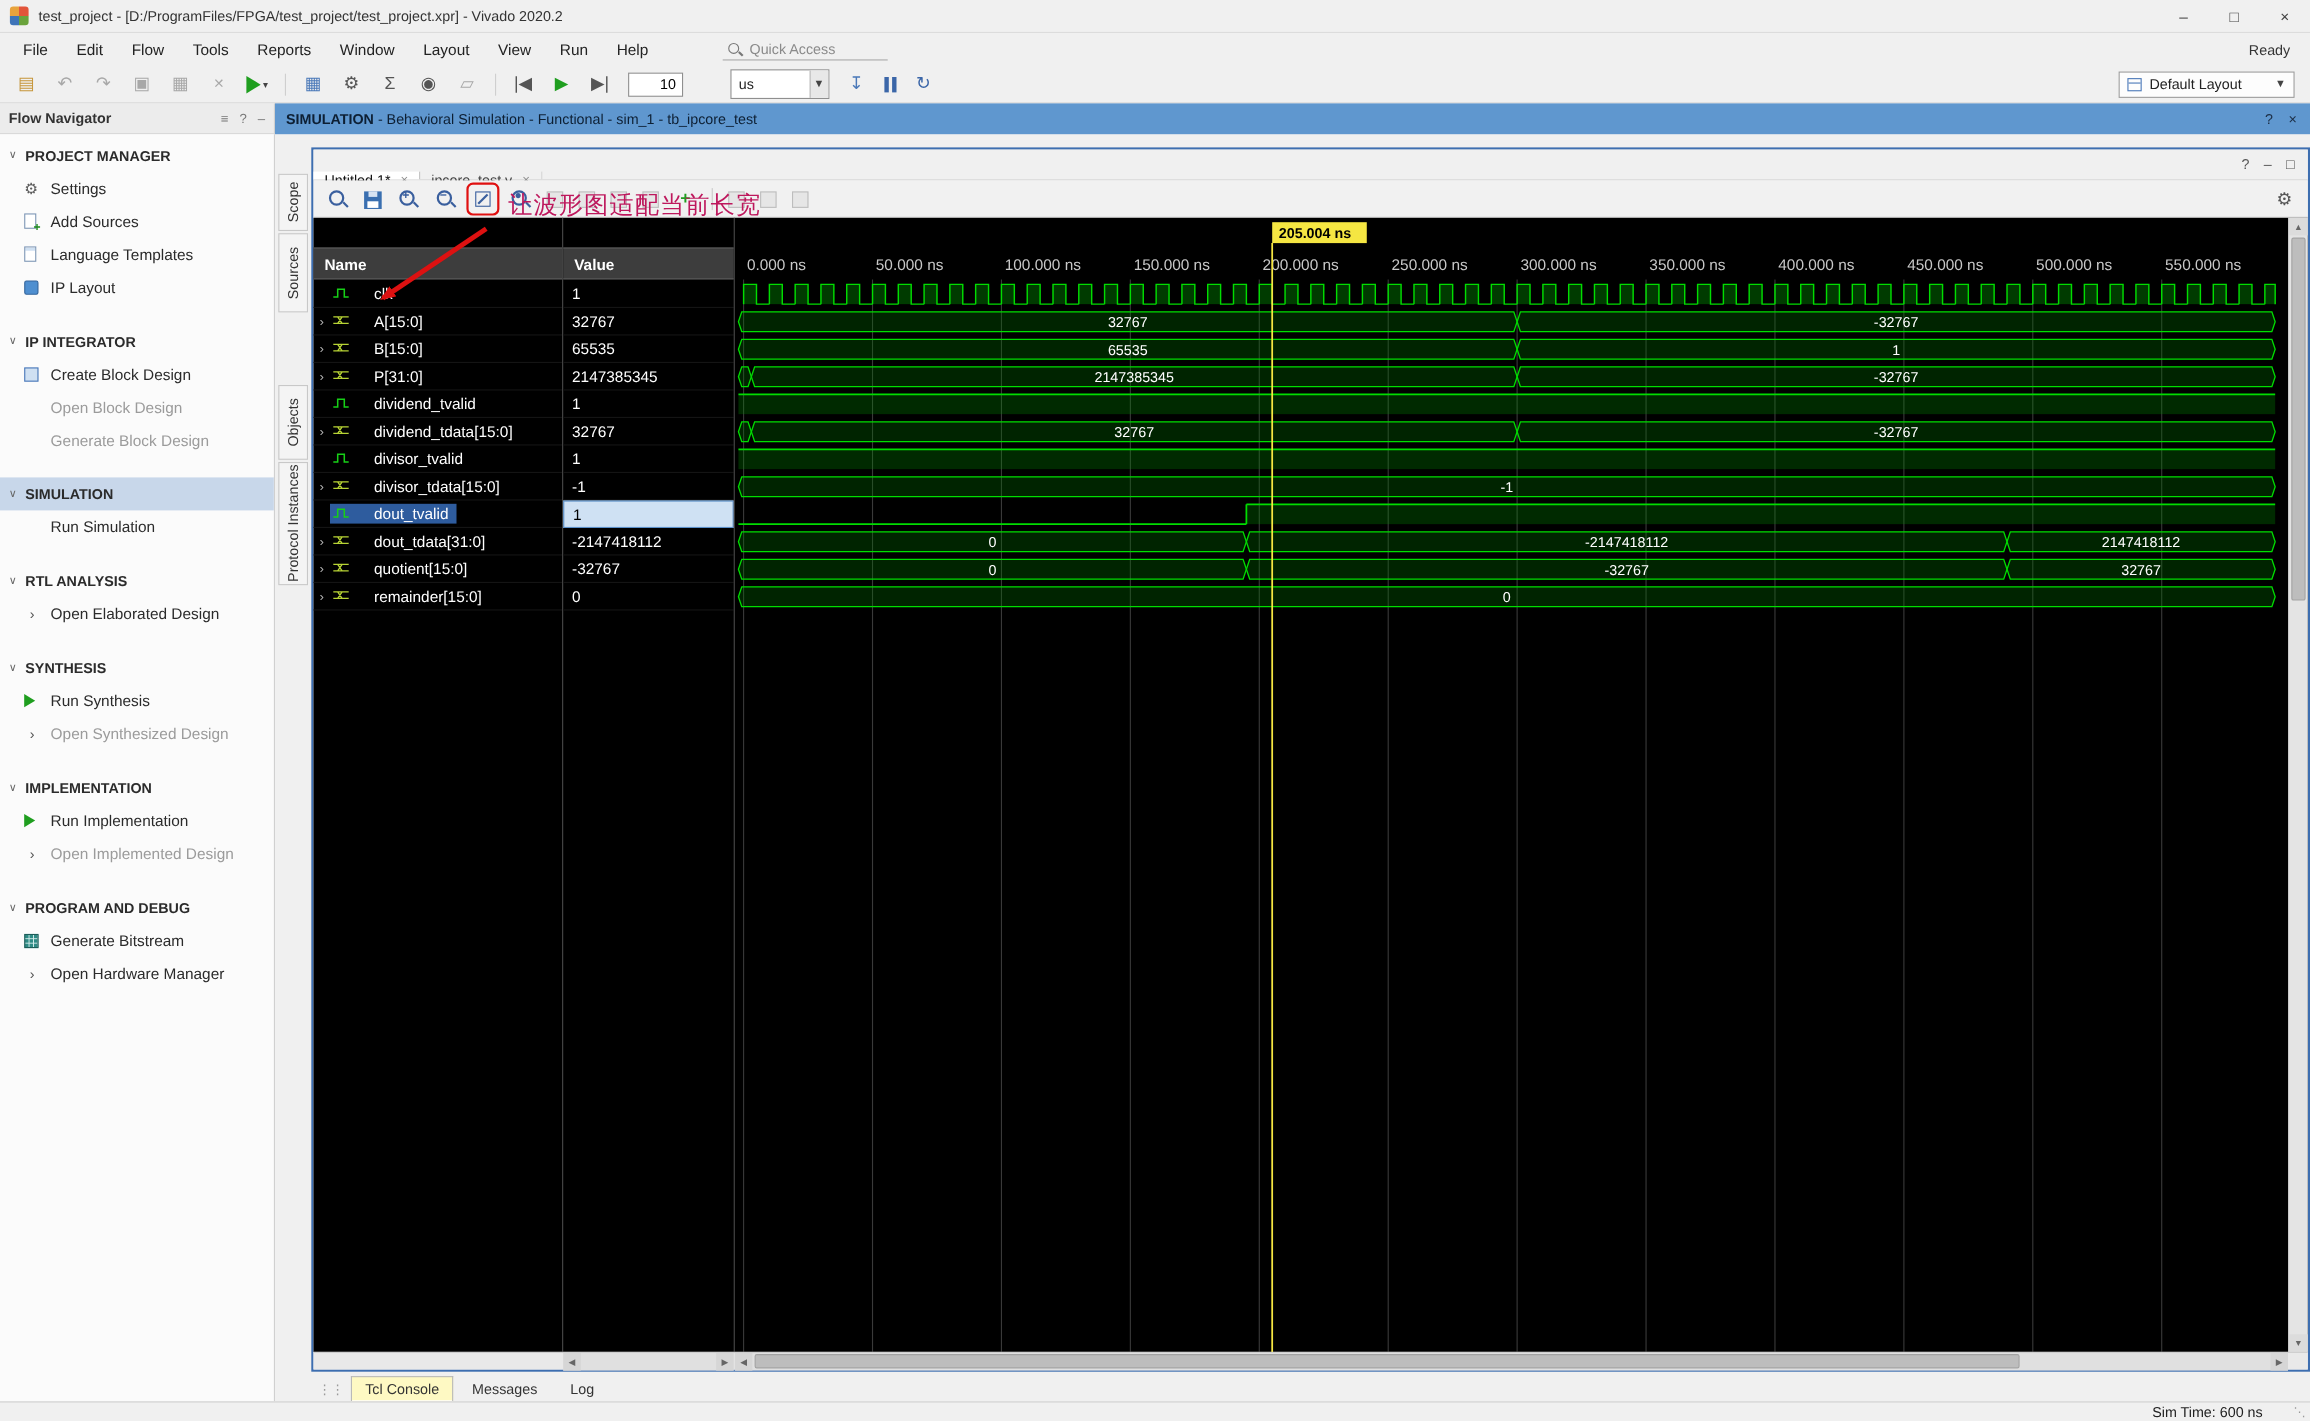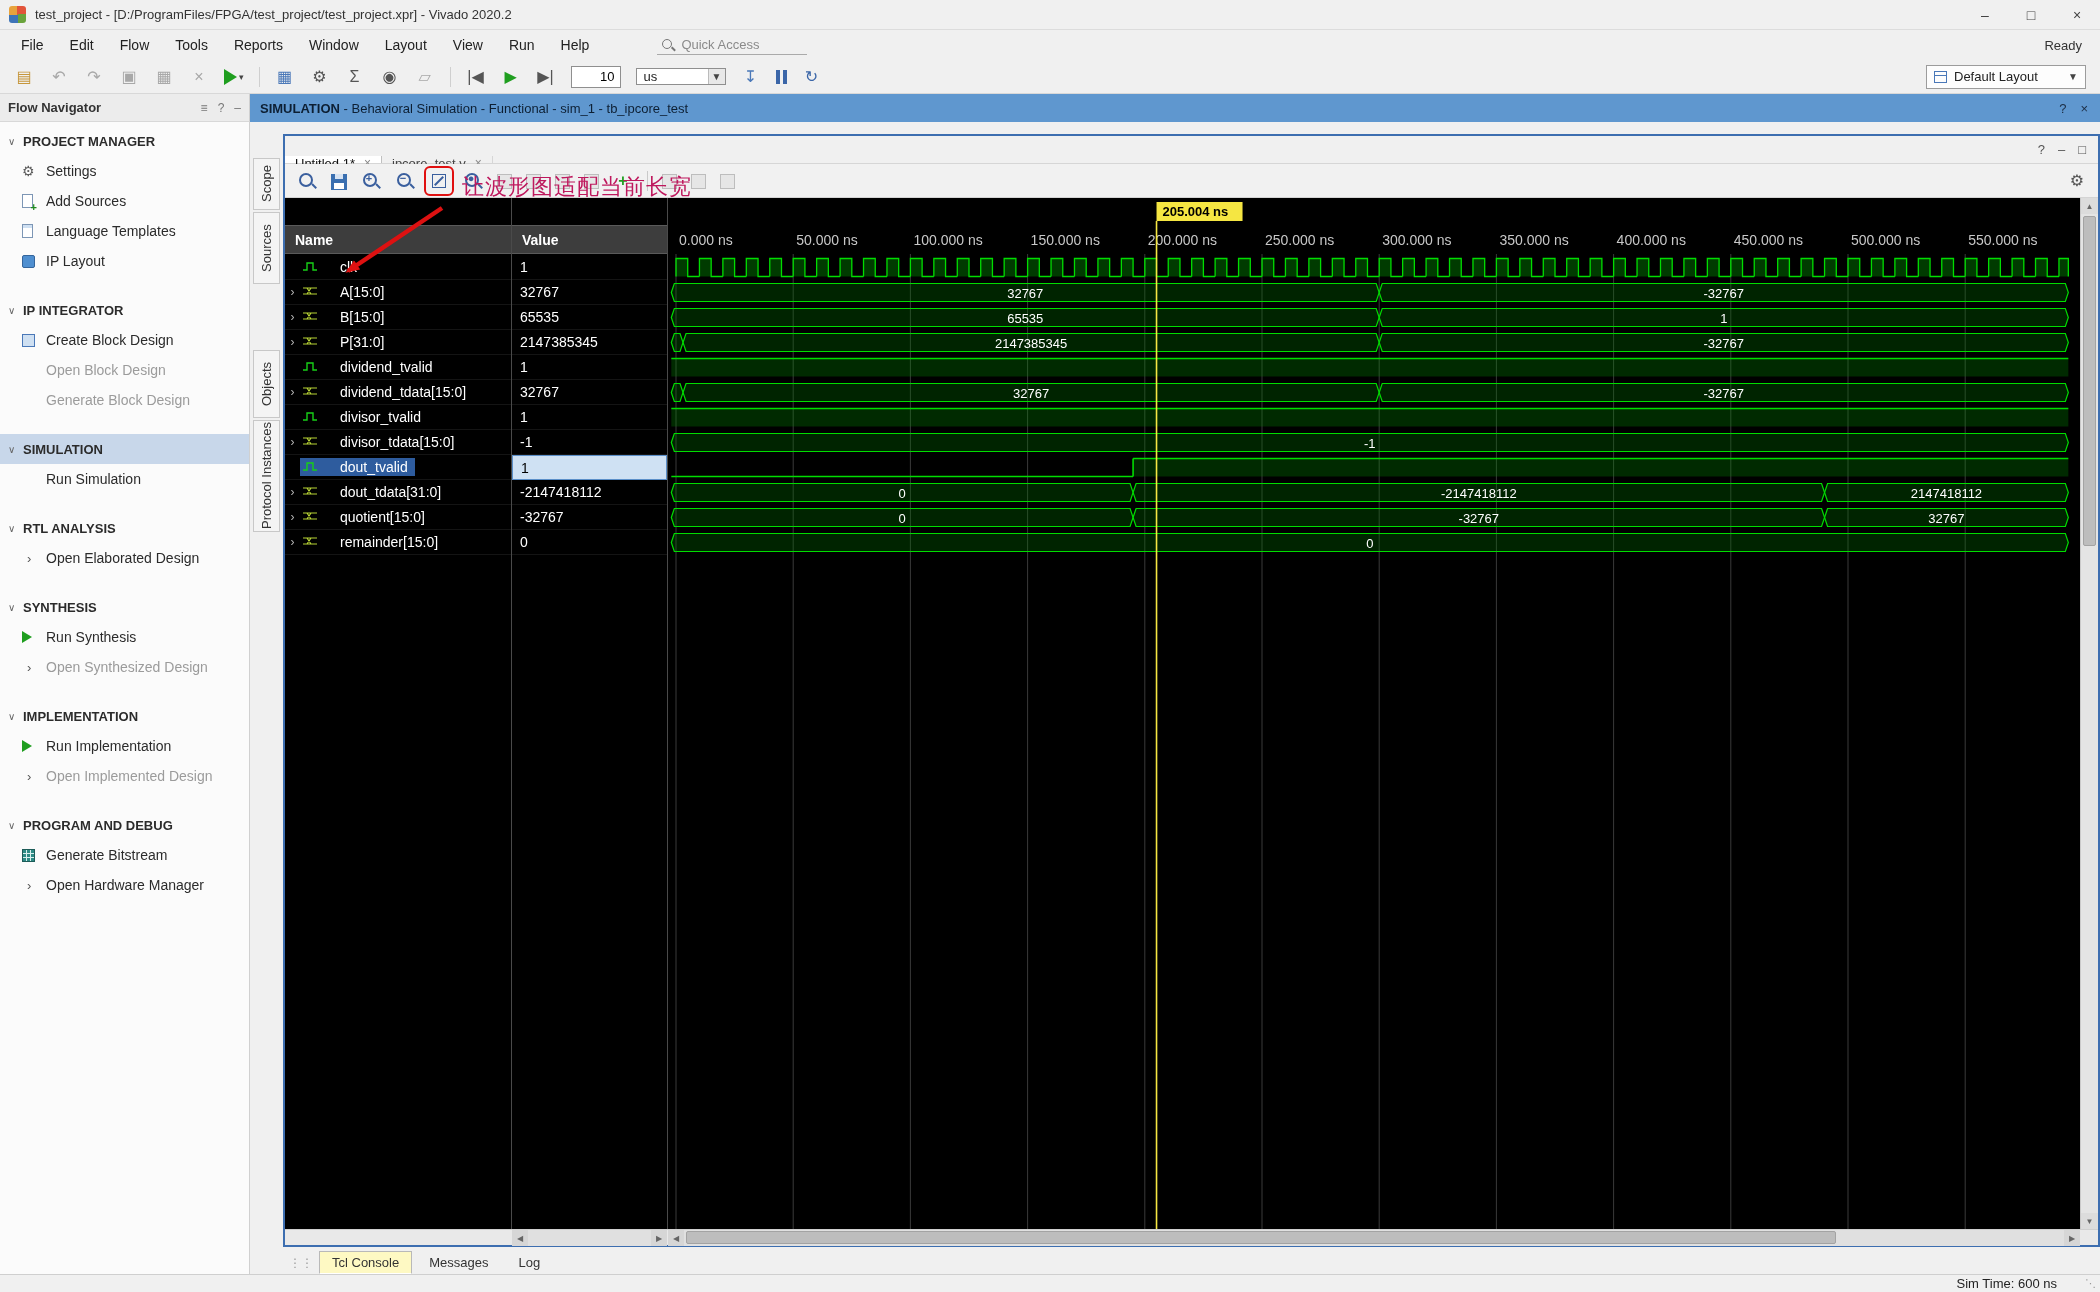--- a/index.html
+++ b/index.html
@@ -40,22 +40,22 @@
   .tb-ico.blue { color:#4a78b8; }
   .tb-ico.dim  { color:#a8a8a8; }
   .tb-sep { width:1px; height:20px; background:#cfcfcf; }
   .tb-play { width:0; height:0; border-left:13px solid #1f9e1f;
     border-top:8px solid transparent; border-bottom:8px solid transparent; }
   .tb-play-wrap { display:flex; align-items:center; gap:2px; }
   .tb-tinychev { font-size:9px; color:#444; }
   .tb-pause { width:11px; height:14px; border-left:4px solid #3b66a8; border-right:4px solid #3b66a8; }
   .time-input { width:50px; height:22px; border:1px solid #8f8f8f; background:#fff;
     font-family:"Liberation Sans",sans-serif; font-size:13px; text-align:right; padding-right:5px; }
-  .unit-select { width:90px; height:17px; border:1px solid #8f8f8f; background:#fff;
-    display:flex; align-items:center; font-size:13px; padding-left:7px; }
+  .unit-select { width:90px; height:27px; border:1px solid #8f8f8f; background:#fff;
+    display:flex; align-items:center; font-size:13px; padding-left:7px;margin-left:28px; }
   .unit-select .chev { margin-left:auto; width:17px; height:100%; background:#e8e8e8;
     border-left:1px solid #bbb; display:flex; align-items:center; justify-content:center; font-size:10px; color:#444; }
   .layout-select { margin-left:auto; margin-right:14px; width:160px; height:24px; border:1px solid #9c9c9c;
     background:#fdfdfd; display:flex; align-items:center; gap:7px; font-size:13px; padding:0 7px; }
   .layout-select .grid-ico { width:13px; height:12px; border:1px solid #4a78b8;
     background:linear-gradient(#4a78b8,#4a78b8) 0 3px/100% 1px no-repeat; }
   .layout-select .chev { margin-left:auto; font-size:10px; color:#444; }
   
   .fn-header { position:absolute; left:0; top:94px; width:250px; height:28px; background:#ececec;
     border-bottom:1px solid #d8d8d8; border-right:1px solid #d0d0d0;

